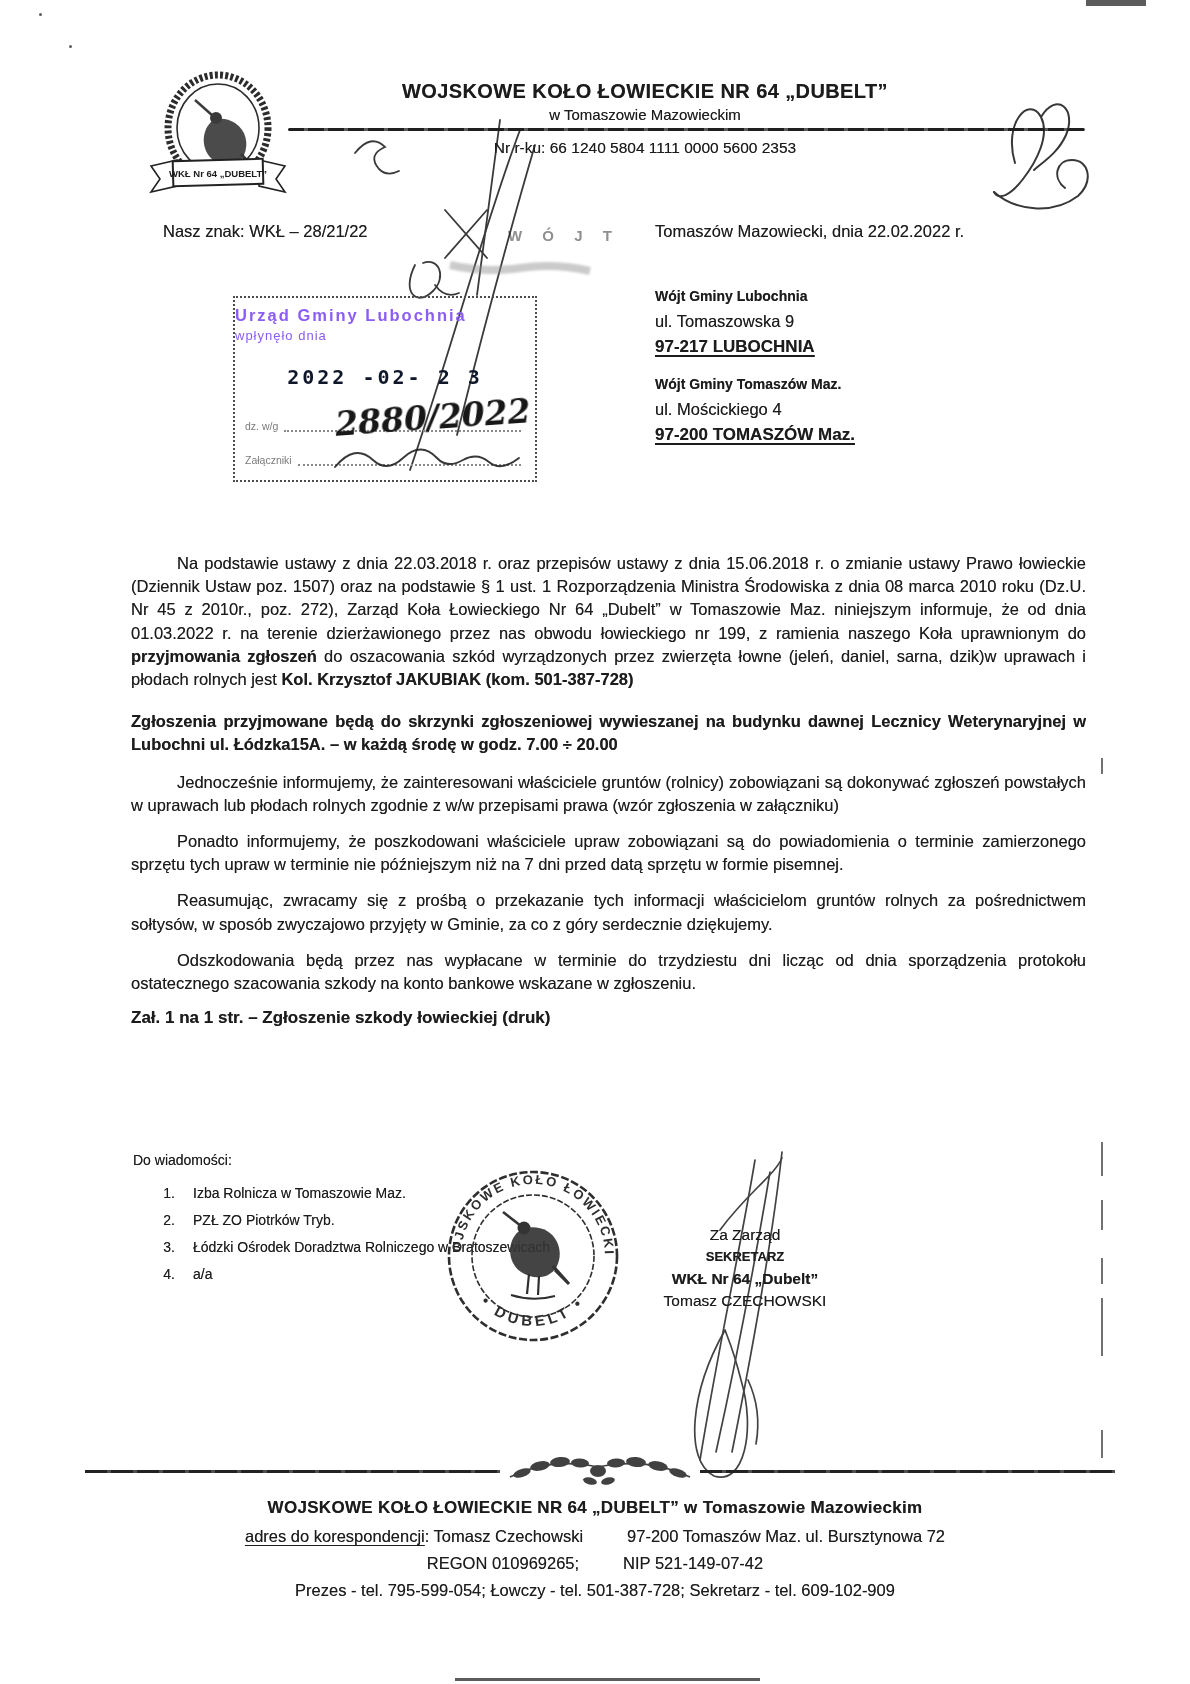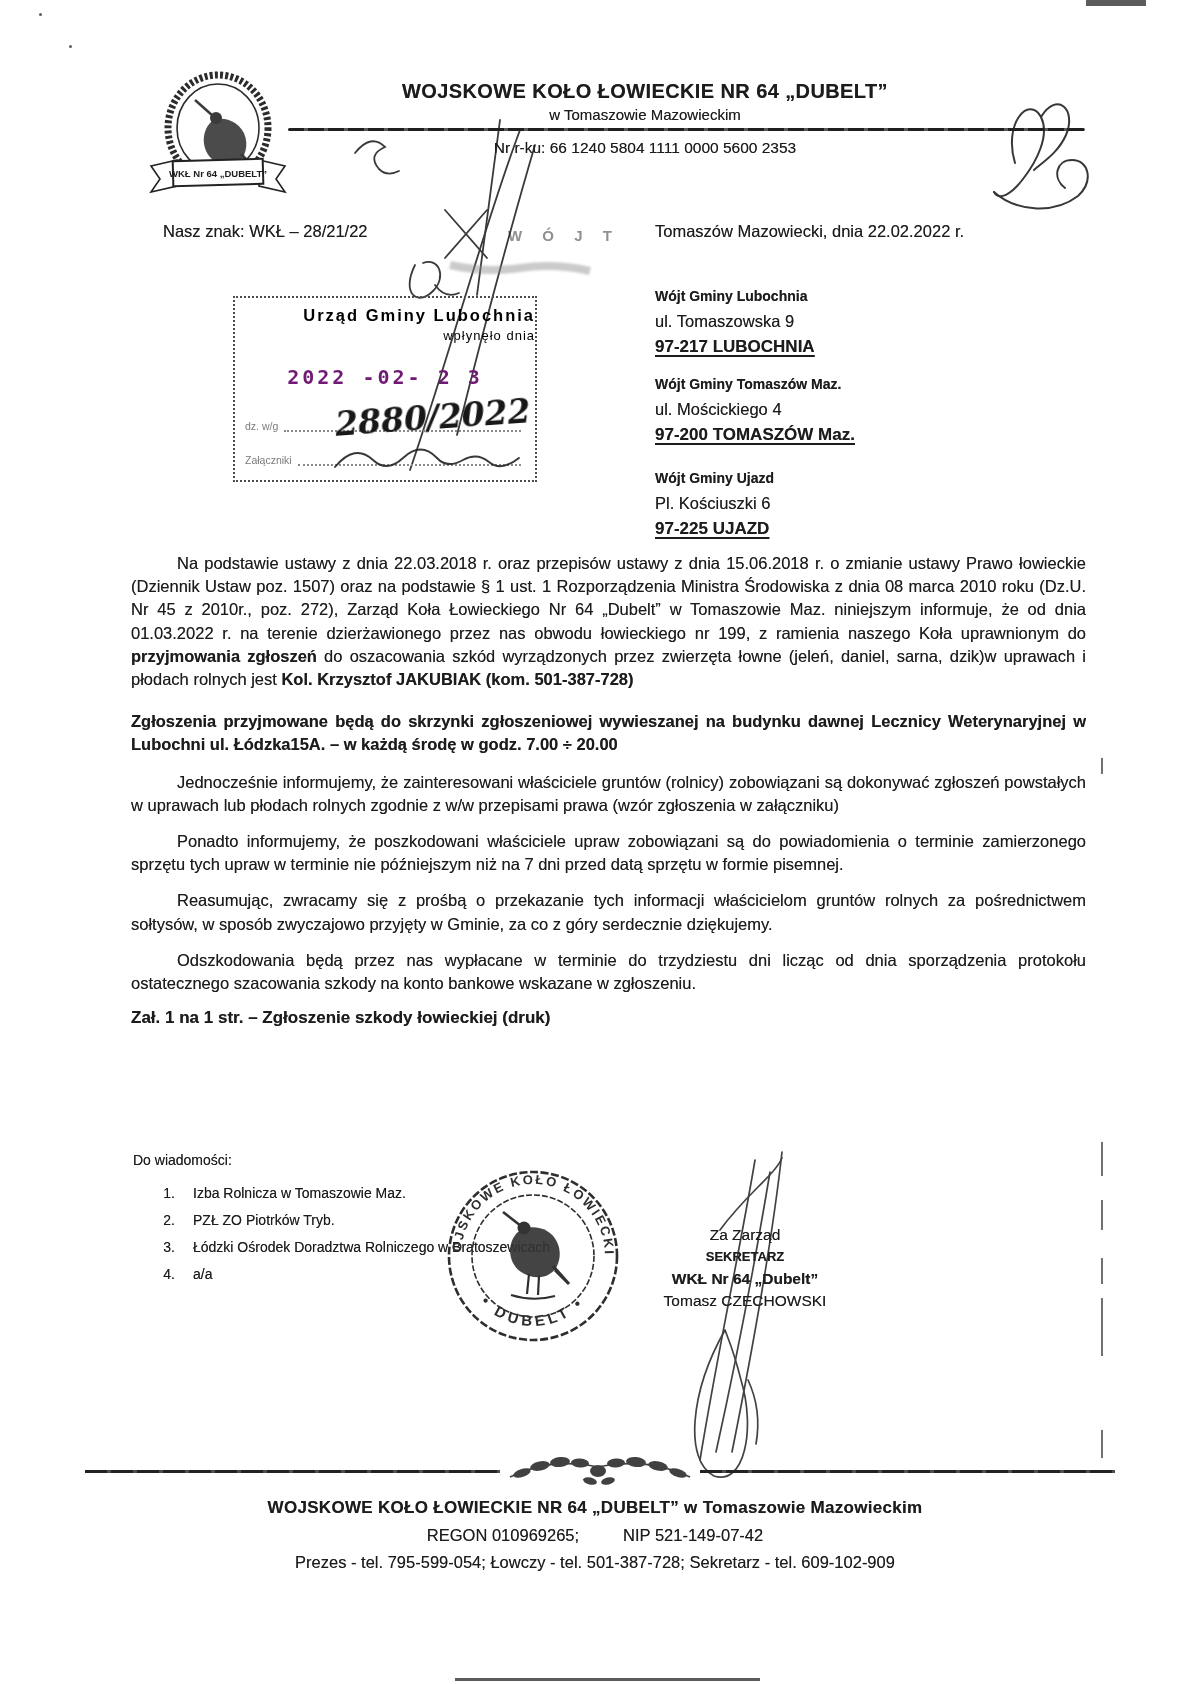--- a/index.html
+++ b/index.html
@@ -13,24 +13,24 @@
   .org-name{font-size:20px;font-weight:bold;letter-spacing:.4px;}
   .org-city{font-size:15px;margin-top:3px;}
   .hdr-divider{height:3px;background:repeating-linear-gradient(90deg,#1f1f1f 0 16px,#5a5a5a 16px 20px);border-radius:2px;}
   .bank-line{font-size:15.5px;margin-top:9px;}
   .acct-line{font-size:15.5px;margin-top:3px;}
   .hdr-text{text-align:center;}
   
   .ref{font-size:16.5px;}
   
   .stamp-box{border:2px dotted #4c4c4c;width:300px;height:182px;}
-  .stamp-faded{color:#000000;filter:blur(.55px);text-align:right;}
+  .stamp-faded{color:#8b5cf6;filter:blur(.55px);text-align:left;}
   .stamp-l1{font-size:16.5px;font-weight:bold;letter-spacing:2px;margin-top:8px;}
   .stamp-l2{font-size:13px;margin-top:3px;letter-spacing:1px;}
-  .stamp-date{font-size:20px;font-weight:600;letter-spacing:3px;color:#701a75;filter:blur(.3px);text-align:center;margin-top:22px;font-family:"DejaVu Sans Mono",monospace;}
+  .stamp-date{font-size:20px;font-weight:600;letter-spacing:3px;color:#0f172a;filter:blur(.3px);text-align:center;margin-top:22px;font-family:"DejaVu Sans Mono",monospace;}
   .stamp-row{position:absolute;left:10px;right:14px;display:flex;align-items:flex-end;}
   .stamp-row .lbl{font-size:10.5px;color:#7b7b7b;filter:blur(.3px);white-space:nowrap;margin-right:6px;}
   .stamp-row .leader{flex:1;border-bottom:2px dotted #8a8a8a;height:14px;}
   .hand-number{font-family:"DejaVu Serif",serif;font-style:italic;font-weight:bold;font-size:33px;color:#181818;transform:rotate(-4deg);filter:blur(.25px);white-space:nowrap;}
   .wojt-ghost{font-size:15px;font-weight:bold;letter-spacing:8px;color:#909090;filter:blur(.5px);}
   
   .rcpt{line-height:25px;font-size:16.5px;}
   .rcpt .name{font-weight:bold;font-size:14px;}
   .rcpt .city{font-weight:bold;font-size:17px;text-decoration:underline;text-decoration-thickness:2px;text-underline-offset:3px;}
   
@@ -150,25 +150,20 @@
 
   <div class="abs rcpt scan" style="left:655px;top:284px;">
     <div class="name">Wójt Gminy Lubochnia</div>
     <div>ul. Tomaszowska 9</div>
     <div class="city">97-217 LUBOCHNIA</div>
   </div>
   <div class="abs rcpt scan" style="left:655px;top:372px;">
     <div class="name">Wójt Gminy Tomaszów Maz.</div>
     <div>ul. Mościckiego 4</div>
     <div class="city">97-200 TOMASZÓW Maz.</div>
-  </div>
-  <div class="abs rcpt scan" style="left:655px;top:466px;">
-    <div class="name">Wójt Gminy Ujazd</div>
-    <div>Pl. Kościuszki 6</div>
-    <div class="city">97-225 UJAZD</div>
   </div>
 
   <div class="abs body-text scan" style="left:131px;top:552px;">
     <p class="indent"><span>Na podstawie ustawy z dnia 22.03.2018 r. oraz przepisów ustawy z dnia 15.06.2018 r. o zmianie ustawy Prawo łowieckie (Dziennik Ustaw poz. 1507) oraz na podstawie § 1 ust. 1 Rozporządzenia Ministra Środowiska z dnia 08 marca 2010 roku (Dz.U. Nr 45 z 2010r., poz. 272), Zarząd Koła Łowieckiego Nr 64 „Dubelt” w Tomaszowie Maz. niniejszym informuje, że od dnia 01.03.2022 r. na terenie dzierżawionego przez nas obwodu łowieckiego nr 199, z ramienia naszego Koła uprawnionym do </span><span class="b">przyjmowania zgłoszeń</span><span> do oszacowania szkód wyrządzonych przez zwierzęta łowne (jeleń, daniel, sarna, dzik)w uprawach i płodach rolnych jest </span><span class="b">Kol. Krzysztof JAKUBIAK (kom. 501-387-728)</span></p>
     <p class="b" style="margin-top:19px;">Zgłoszenia przyjmowane będą do skrzynki zgłoszeniowej wywieszanej na budynku dawnej Lecznicy Weterynaryjnej w Lubochni ul. Łódzka15A. – w każdą środę w godz. 7.00 ÷ 20.00</p>
     <p class="indent" style="margin-top:14px;">Jednocześnie informujemy, że zainteresowani właściciele gruntów (rolnicy) zobowiązani są dokonywać zgłoszeń powstałych w uprawach lub płodach rolnych zgodnie z w/w przepisami prawa (wzór zgłoszenia w załączniku)</p>
     <p class="indent" style="margin-top:13px;">Ponadto informujemy, że poszkodowani właściciele upraw zobowiązani są do powiadomienia o terminie zamierzonego sprzętu tych upraw w terminie nie późniejszym niż na 7 dni przed datą sprzętu w formie pisemnej.</p>
     <p class="indent" style="margin-top:13px;">Reasumując, zwracamy się z prośbą o przekazanie tych informacji właścicielom gruntów rolnych za pośrednictwem sołtysów, w sposób zwyczajowo przyjęty w Gminie, za co z góry serdecznie dziękujemy.</p>
     <p class="indent" style="margin-top:13px;">Odszkodowania będą przez nas wypłacane w terminie do trzydziestu dni licząc od dnia sporządzenia protokołu ostatecznego szacowania szkody na konto bankowe wskazane w zgłoszeniu.</p>
     <p class="att-note">Zał. 1 na 1 str. – Zgłoszenie szkody łowieckiej (druk)</p>
@@ -250,19 +245,22 @@
       <ellipse cx="134" cy="19" rx="10" ry="5" transform="rotate(6 134 19)"></ellipse>
       <ellipse cx="156" cy="23" rx="10" ry="4.5" transform="rotate(12 156 23)"></ellipse>
       <ellipse cx="176" cy="30" rx="9" ry="4" transform="rotate(18 176 30)"></ellipse>
       <ellipse cx="88" cy="38" rx="7" ry="3.5" transform="rotate(14 88 38)"></ellipse>
       <ellipse cx="106" cy="38" rx="7" ry="3.5" transform="rotate(-14 106 38)"></ellipse>
     </g>
   </svg>
 
   <div class="abs footer scan" style="left:0;top:1498px;">
     <div class="f1">WOJSKOWE KOŁO ŁOWIECKIE NR 64 „DUBELT” w Tomaszowie Mazowieckim</div>
+    <div class="f2" style="margin-top:9px;">
+      <span class="u">adres do korespondencji</span><span>: Tomasz Czechowski</span><span class="gap40"></span><span>97-200 Tomaszów Maz. ul. Bursztynowa 72</span>
+    </div>
     <div class="f3" style="margin-top:8px;">
       <span>REGON 010969265;</span><span class="gap40"></span><span>NIP 521-149-07-42</span>
     </div>
     <div class="f4" style="margin-top:8px;">Prezes - tel. 795-599-054; Łowczy - tel. 501-387-728; Sekretarz - tel. 609-102-909</div>
   </div>
 
 </div>
 
 </body></html>

